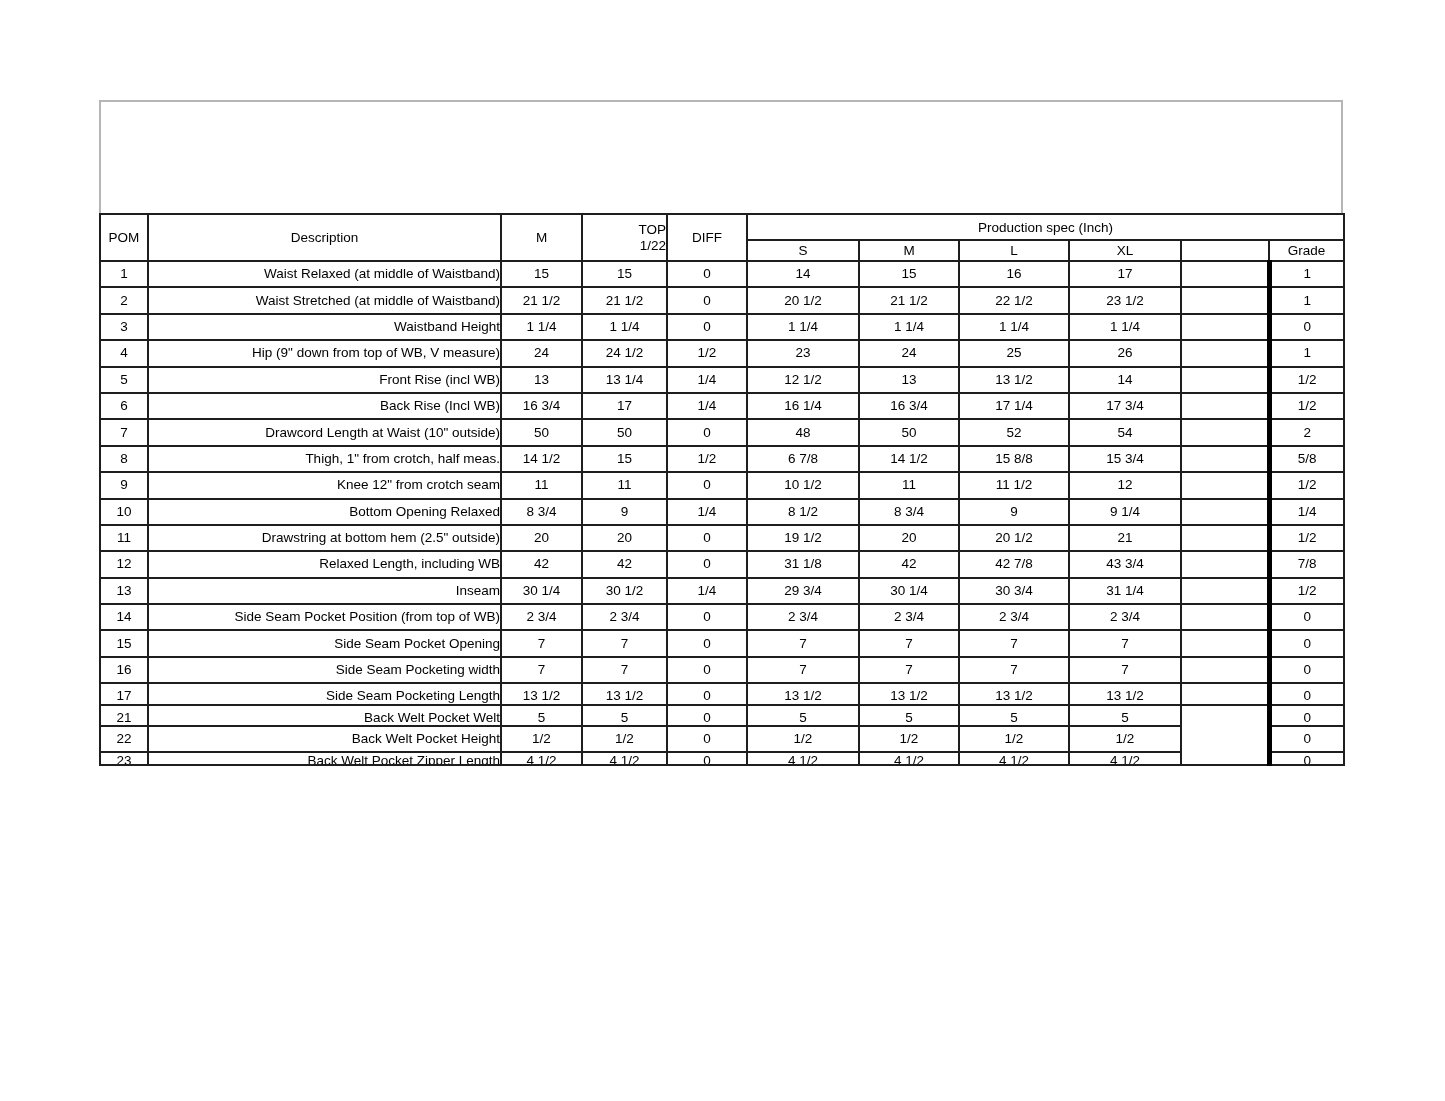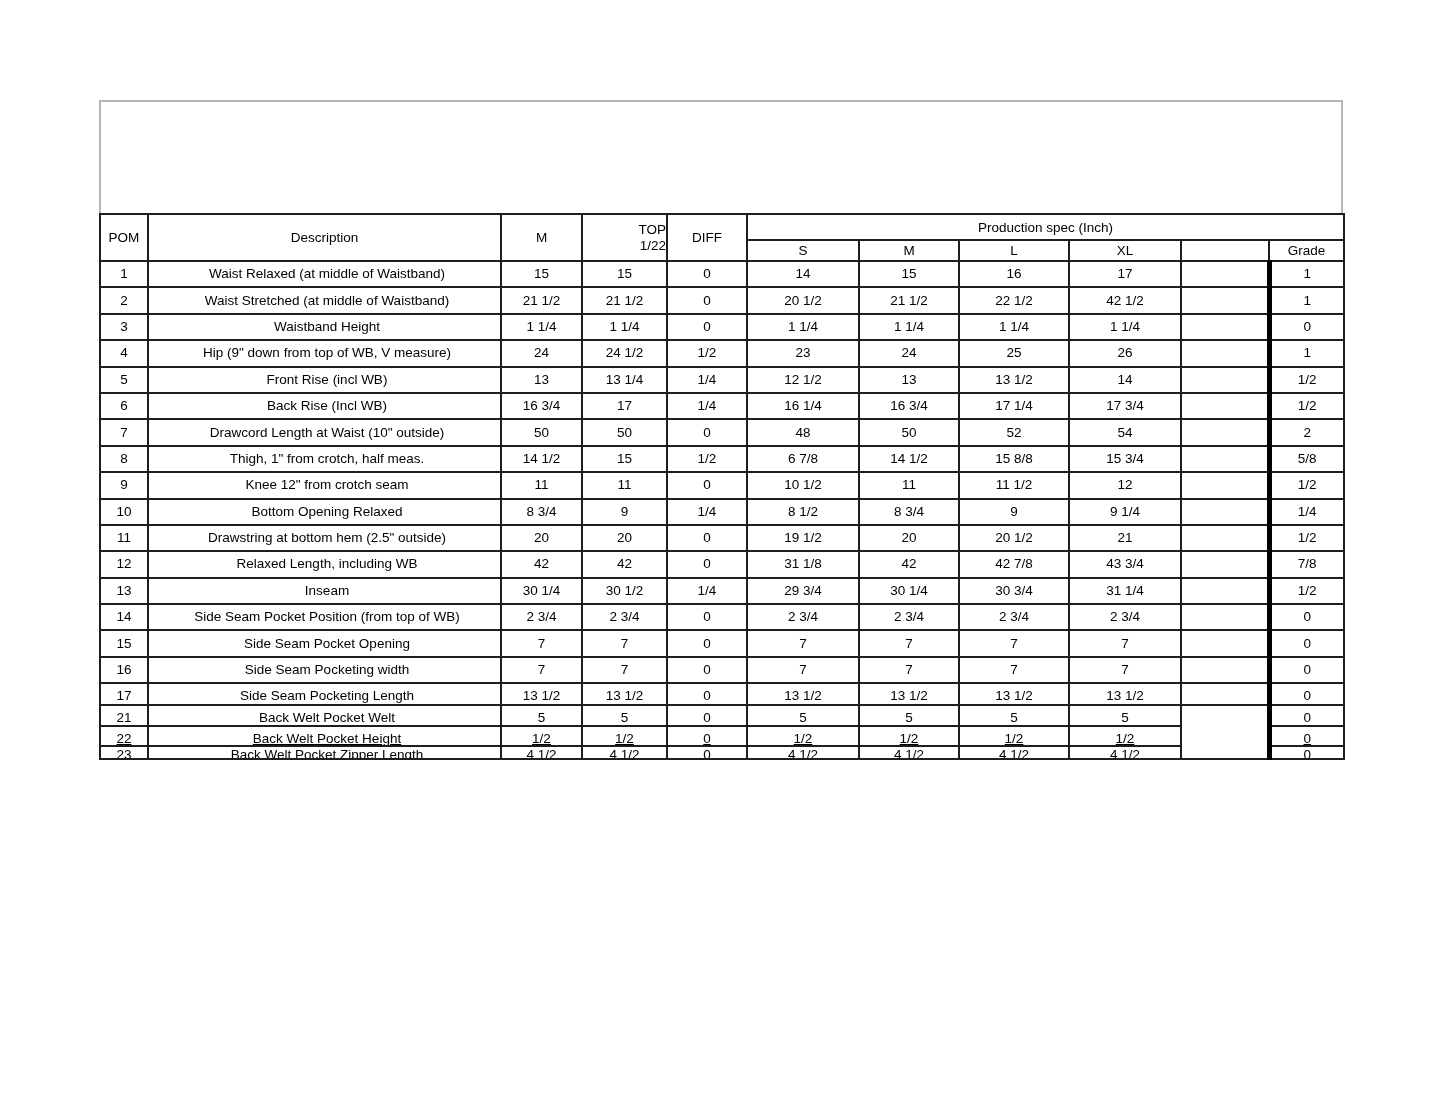--- a/index.html
+++ b/index.html
@@ -45,36 +45,36 @@
     font-weight: 400;
     text-align: center;
     vertical-align: middle;
     overflow: hidden;
     white-space: nowrap;
     background: #ffffff;
   }
   .spec-table thead tr.hrowA { height: 26px; }
   .spec-table thead tr.hrowB { height: 21px; }
   .spec-table thead th { line-height: 15px; }
-  td.desc, th.desc { text-align: center; padding-left: 5px; }
+  td.desc, th.desc { text-align: right; padding-left: 5px; }
   .top-hdr span { display: block; line-height: 16px; text-align: right; }
 
   
   tr.r-n { height: 26.4px; }
   tr.r-n td .c { line-height: 24px; }
 
   
   tr.clip td { vertical-align: top; }
   tr.clip td .c { overflow: hidden; }
   tr.r-17 { height: 22px; }
   tr.r-17 td .c { height: 20px; line-height: 23px; }
   tr.r-21 { height: 21px; }
   tr.r-21 td .c { height: 19px; line-height: 24px; }
   tr.r-22 { height: 20px; }
-  tr.r-22 td .c { height: 18px; line-height: 24px; text-decoration: underline; }
+  tr.r-22 td .c { height: 24px; line-height: 24px; }
   tr.r-23 { height: 13px; }
   tr.r-23 td .c { height: 11px; line-height: 16px; }
 
   
   tbody td.gl { border-left: 5px solid #000000; }
 
   .c { display: block; }
 </style>
 </head>
 <body>
@@ -174,21 +174,21 @@
     <td>
               <div class="c">20 1/2</div>
             </td>
     <td>
               <div class="c">21 1/2</div>
             </td>
     <td>
               <div class="c">22 1/2</div>
             </td>
     <td>
-              <div class="c">42 1/2</div>
+              <div class="c">23 1/2</div>
             </td>
     <td class="blankcol">
               <div class="c"></div>
             </td>
     <td class="gl">
               <div class="c">1</div>
             </td>
   </tr>
           <tr class="r-n">
     <td>

